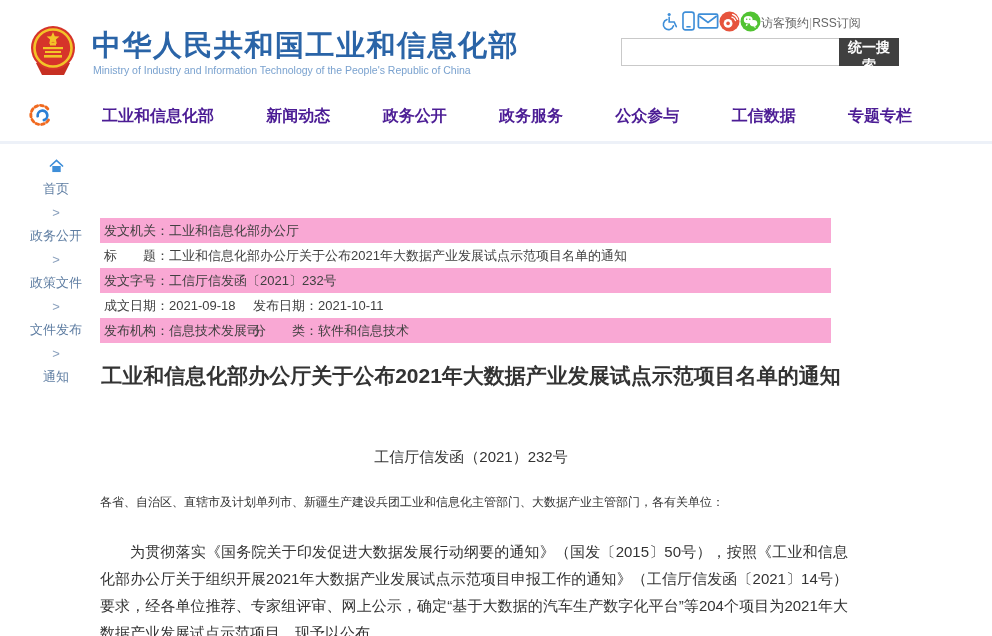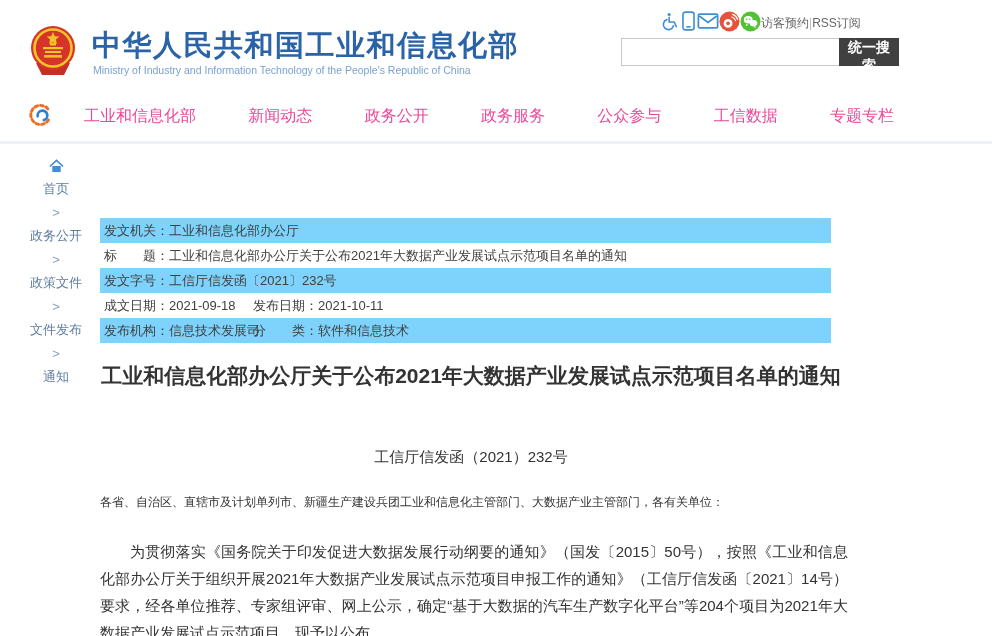--- a/index.html
+++ b/index.html
@@ -18,33 +18,33 @@
 
   .search-wrap { left:621px; top:38px; display:flex; align-items:stretch; }
   .search-input { width:218px; height:28px; border:1px solid #c9c9c9; border-right:none; box-sizing:border-box; padding:0 8px; font-size:13px; outline:none; }
   .search-btn { width:60px; height:28px; background:#404040; color:#fff; border:none; font-size:14px; font-weight:bold; cursor:pointer; font-family:inherit; }
 
   .quick-links { left:617px; top:71px; display:flex; gap:21px; font-size:13px; color:#555; }
   .quick-links span { cursor:pointer; }
 
   
   .gear-logo { left:27px; top:101px; }
-  .nav-list { left:84px; top:106px; width:810px; display:flex; justify-content:space-between; font-size:16px; font-weight:normal; color:#ec4899; }
+  .nav-list { left:102px; top:106px; width:810px; display:flex; justify-content:space-between; font-size:16px; font-weight:bold; color:#4c1d95; }
   .nav-list span { cursor:pointer; white-space:nowrap; }
   .nav-divider { left:0; top:141px; width:992px; height:3px; background:#edf1f8; }
 
   
   .breadcrumb { left:30px; top:159px; display:flex; align-items:center; gap:7px; font-size:13px; color:#5e7da2;flex-direction:column; }
   .breadcrumb .bc-link { cursor:pointer; }
   .bc-sep { color:#8aa0bd; }
 
   
   .meta-table { left:100px; top:218px; width:731px; font-size:13px; color:#404040; }
   .meta-row { position:relative; height:25px; line-height:25px; padding-left:4px; box-sizing:border-box; white-space:nowrap; }
-  .meta-row.alt { background:#7dd3fc; }
+  .meta-row.alt { background:#f9a8d4; }
   .cell2 { position:absolute; left:153px; top:0; }
 
   
   .article-title { left:60px; top:362px; width:822px; text-align:center; font-size:21px; font-weight:bold; color:#333; }
   .doc-number { left:60px; top:448px; width:822px; text-align:center; font-size:15px; color:#333; }
   .salutation { left:100px; top:494px; width:790px; font-size:12px; color:#333; }
   .body-para { left:100px; top:538px; width:748px; font-size:15px; line-height:27px; color:#333; text-indent:2em; text-align:justify; }
 </style>
 </head>
 <body>

